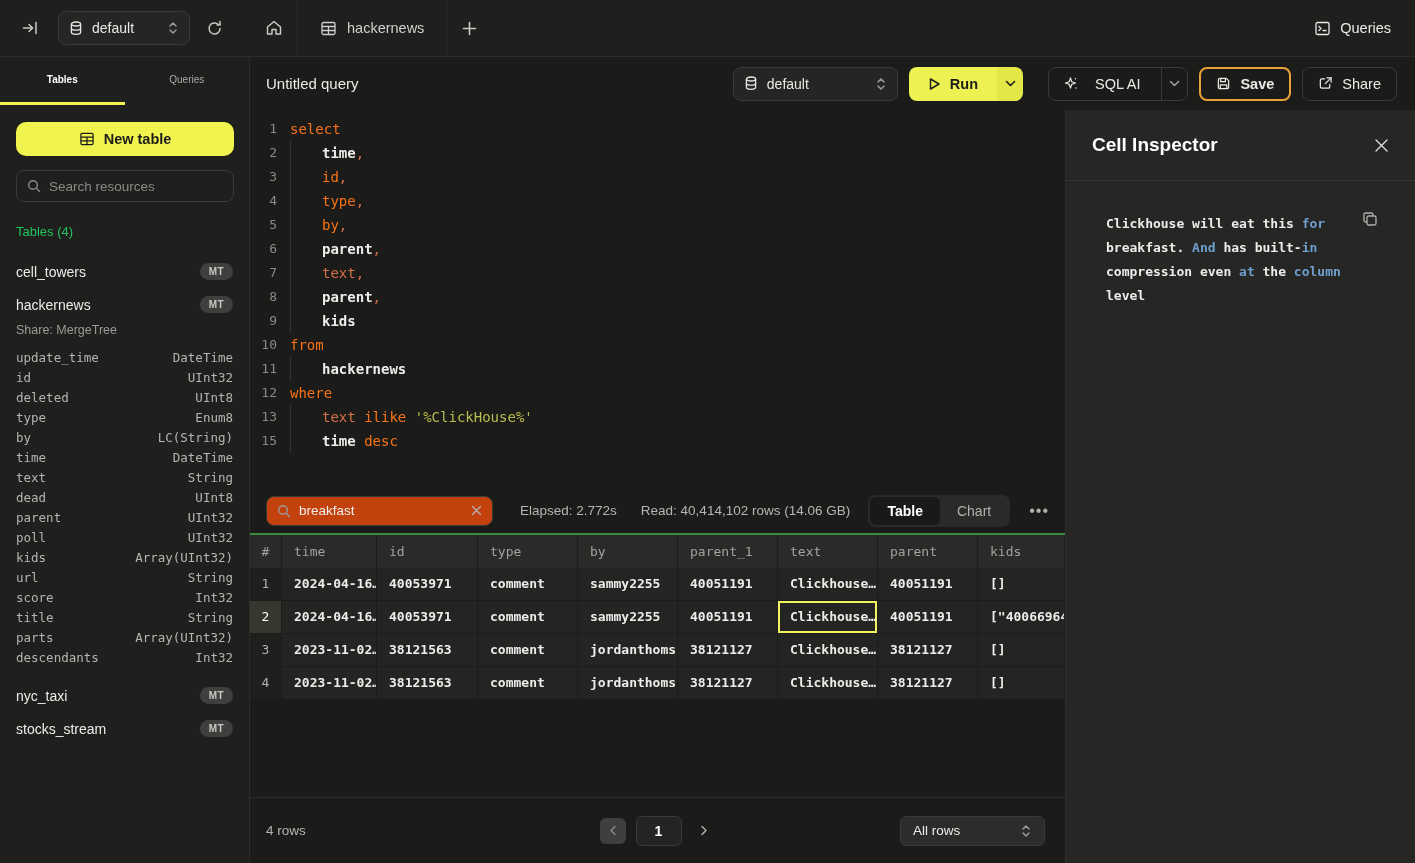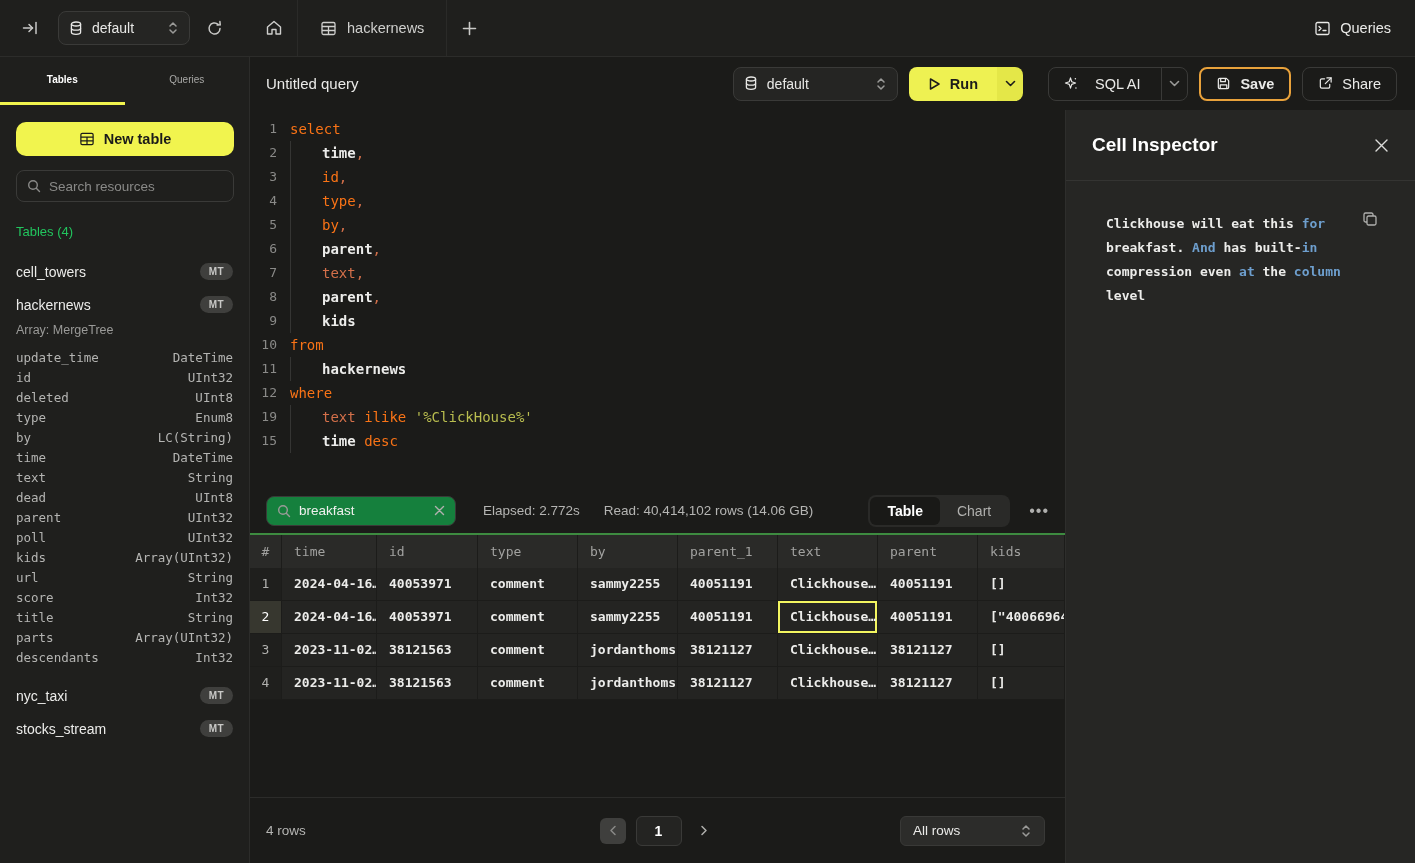--- a/index.html
+++ b/index.html
@@ -64,21 +64,21 @@
   .cl.ind .code::before { content:''; position:absolute; left:0; top:0; bottom:0; width:1px; background:#353533; }
   .tk-kw { color:#f97316; }
   .tk-id { color:#ececea; font-weight:700; }
   .tk-o  { color:#d4704a; }
   .tk-p  { color:#d4704a; }
   .tk-s  { color:#b9bd4f; }
   .tk-t  { color:#d8d8d6; }
 
   
   .rtoolbar { position:absolute; left:250px; top:490px; width:815px; height:41px; display:flex; align-items:center; padding:0 12px 0 16px; }
-  .rsearch { width:190px; height:30px; border:1px solid #3a3a38; border-radius:8px; background:#15803d; display:flex; align-items:center; gap:8px; padding:0 10px; color:#9a9a98; }
+  .rsearch { width:227px; height:30px; border:1px solid #3a3a38; border-radius:8px; background:#c2410c; display:flex; align-items:center; gap:8px; padding:0 10px; color:#9a9a98; }
   .rsearch input { flex:1; min-width:0; background:transparent; border:none; outline:none; color:#f0f0ee; font-size:13.5px; font-family:inherit; }
   .rsearch .clear { color:#b0b0ae; cursor:pointer; }
   .stat { font-size:13.5px; color:#b5b5b3; }
   .stat.elapsed { margin-left:27px; }
   .stat.read { margin-left:24px; }
   .seg { margin-left:auto; background:#2a2a28; border-radius:8px; padding:2px; display:flex; }
   .seg-item { height:28px; line-height:28px; padding:0 17px; font-size:14px; color:#b0b0ae; border-radius:6px; cursor:pointer; }
   .seg-item.active { background:#191917; color:#ffffff; font-weight:600; }
   .more-dots { margin-left:15px; color:#b0b0ae; font-size:16px; letter-spacing:1px; cursor:pointer; padding:0 4px; }
 
@@ -217,21 +217,21 @@
   <div class="side-section">Tables (4)</div>
   <div style="margin-top:8px;">
       <div class="tbl-item">
         <span class="tbl-name">cell_towers</span>
         <span class="mt-badge">MT</span>
       </div>
       <div class="tbl-item">
         <span class="tbl-name">hackernews</span>
         <span class="mt-badge">MT</span>
       </div>
-      <div class="engine-line">Array: MergeTree</div>
+      <div class="engine-line">Share: MergeTree</div>
       <div class="cols-wrap mono">
         <div class="col-row">
           <span>update_time</span>
           <span>DateTime</span>
         </div>
         <div class="col-row">
           <span>id</span>
           <span>UInt32</span>
         </div>
         <div class="col-row">
@@ -423,21 +423,21 @@
     </div>
     <div class="cl ind">
       <span class="g">11</span>
       <span class="code"><span class="tk-id">hackernews</span></span>
     </div>
     <div class="cl">
       <span class="g">12</span>
       <span class="code"><span class="tk-kw">where</span></span>
     </div>
     <div class="cl ind">
-      <span class="g">19</span>
+      <span class="g">13</span>
       <span class="code"><span class="tk-o">text</span><span class="tk-t"> </span><span class="tk-kw">ilike</span><span class="tk-t"> </span><span class="tk-s">'%ClickHouse%'</span></span>
     </div>
     <div class="cl ind">
       <span class="g">15</span>
       <span class="code"><span class="tk-id">time</span><span class="tk-t"> </span><span class="tk-kw">desc</span></span>
     </div>
   </div>
 
 <div class="rtoolbar">
   <div class="rsearch">

